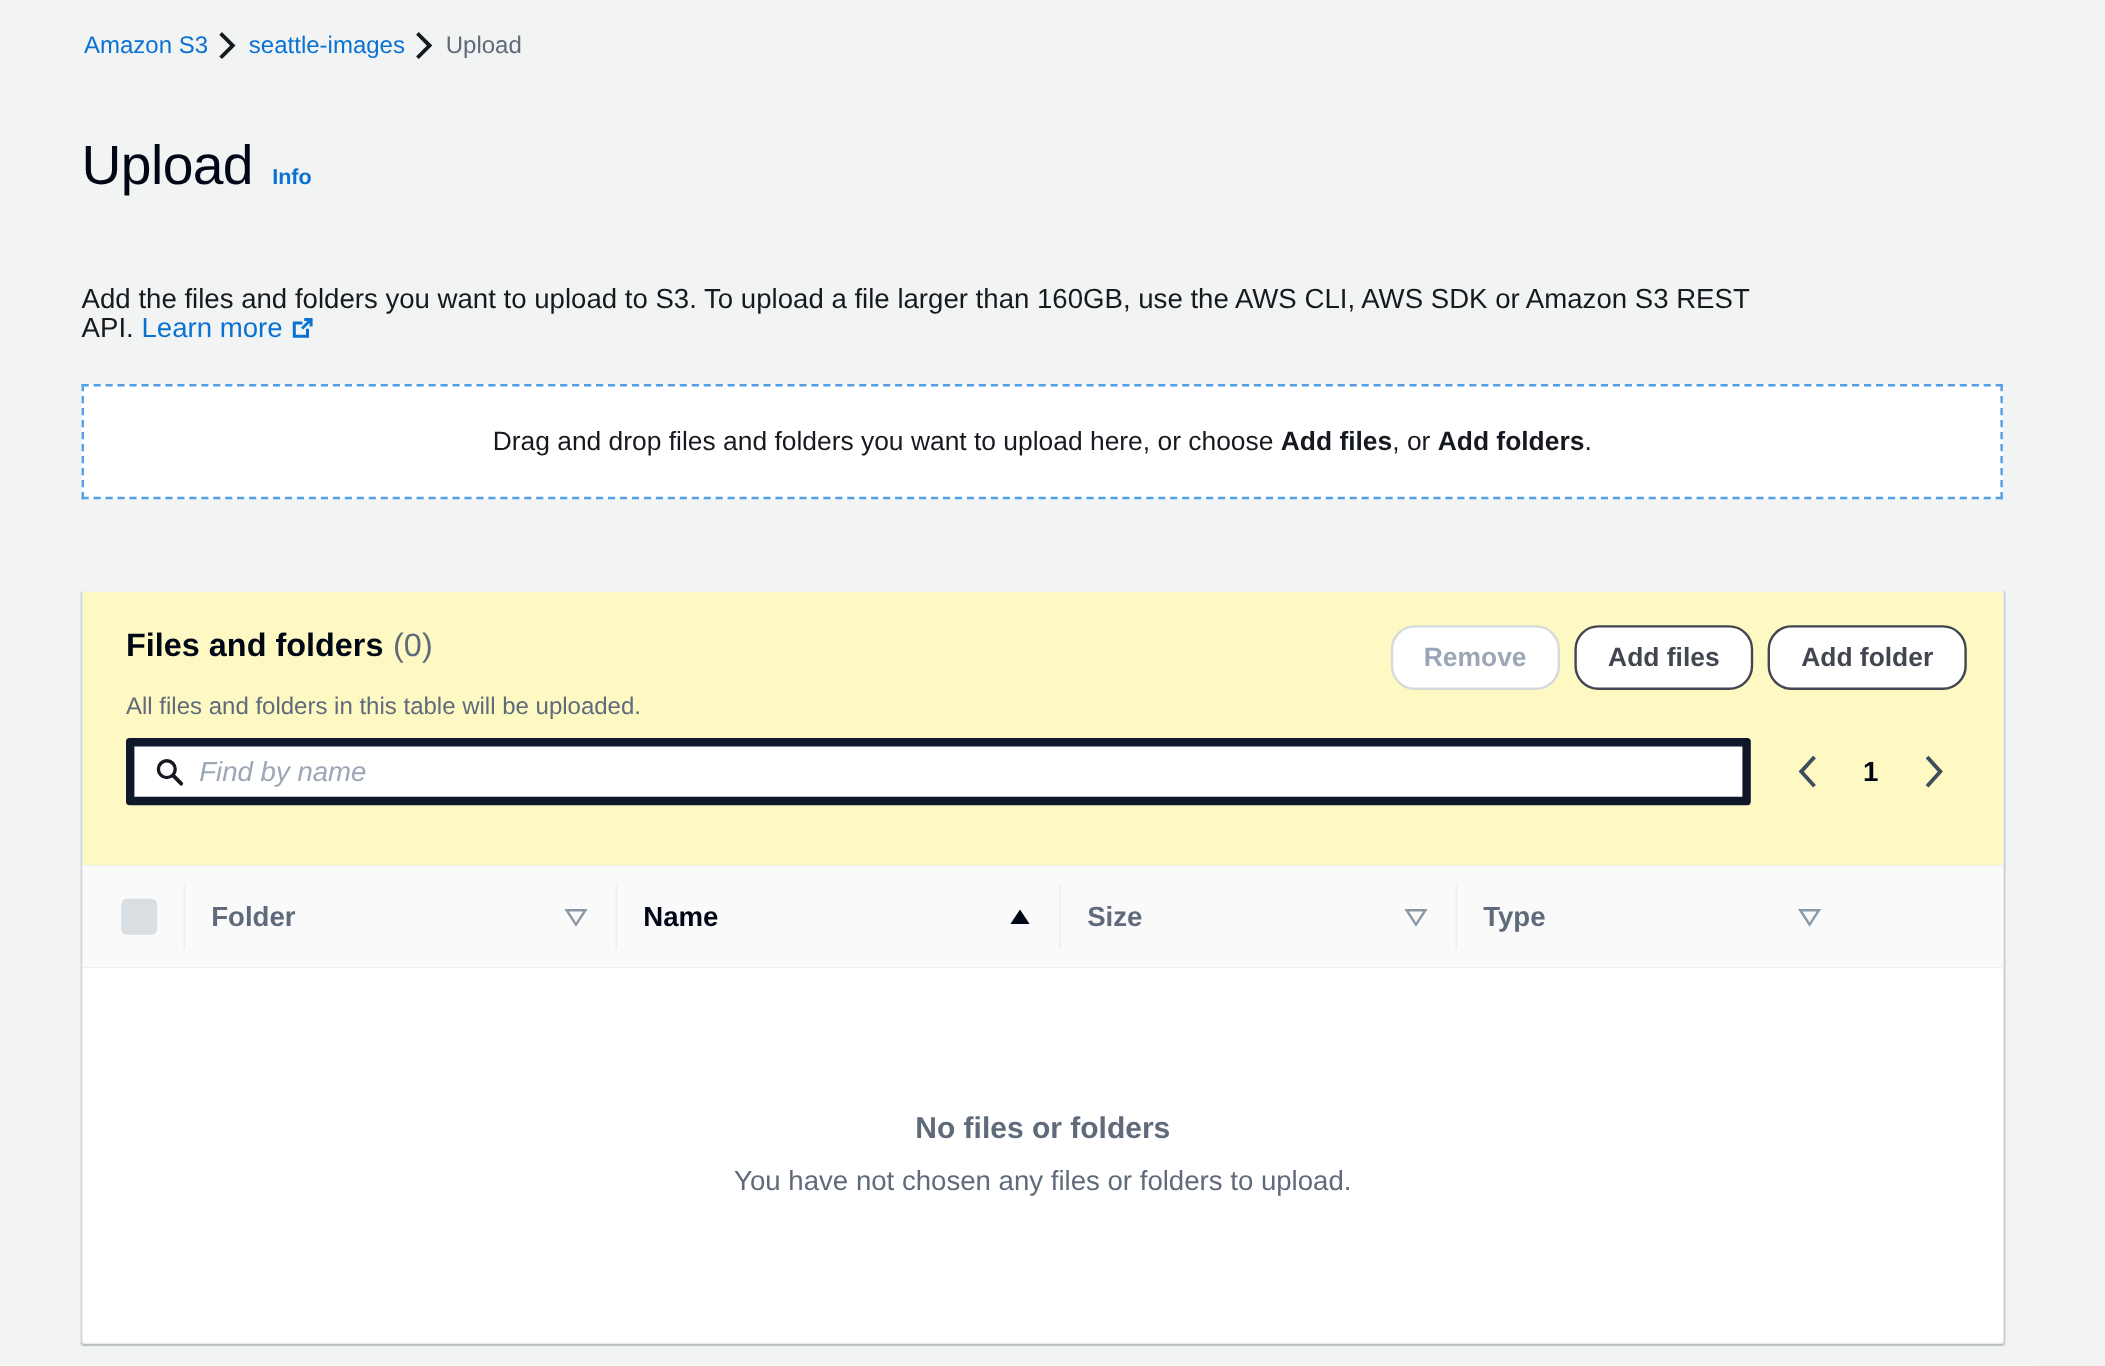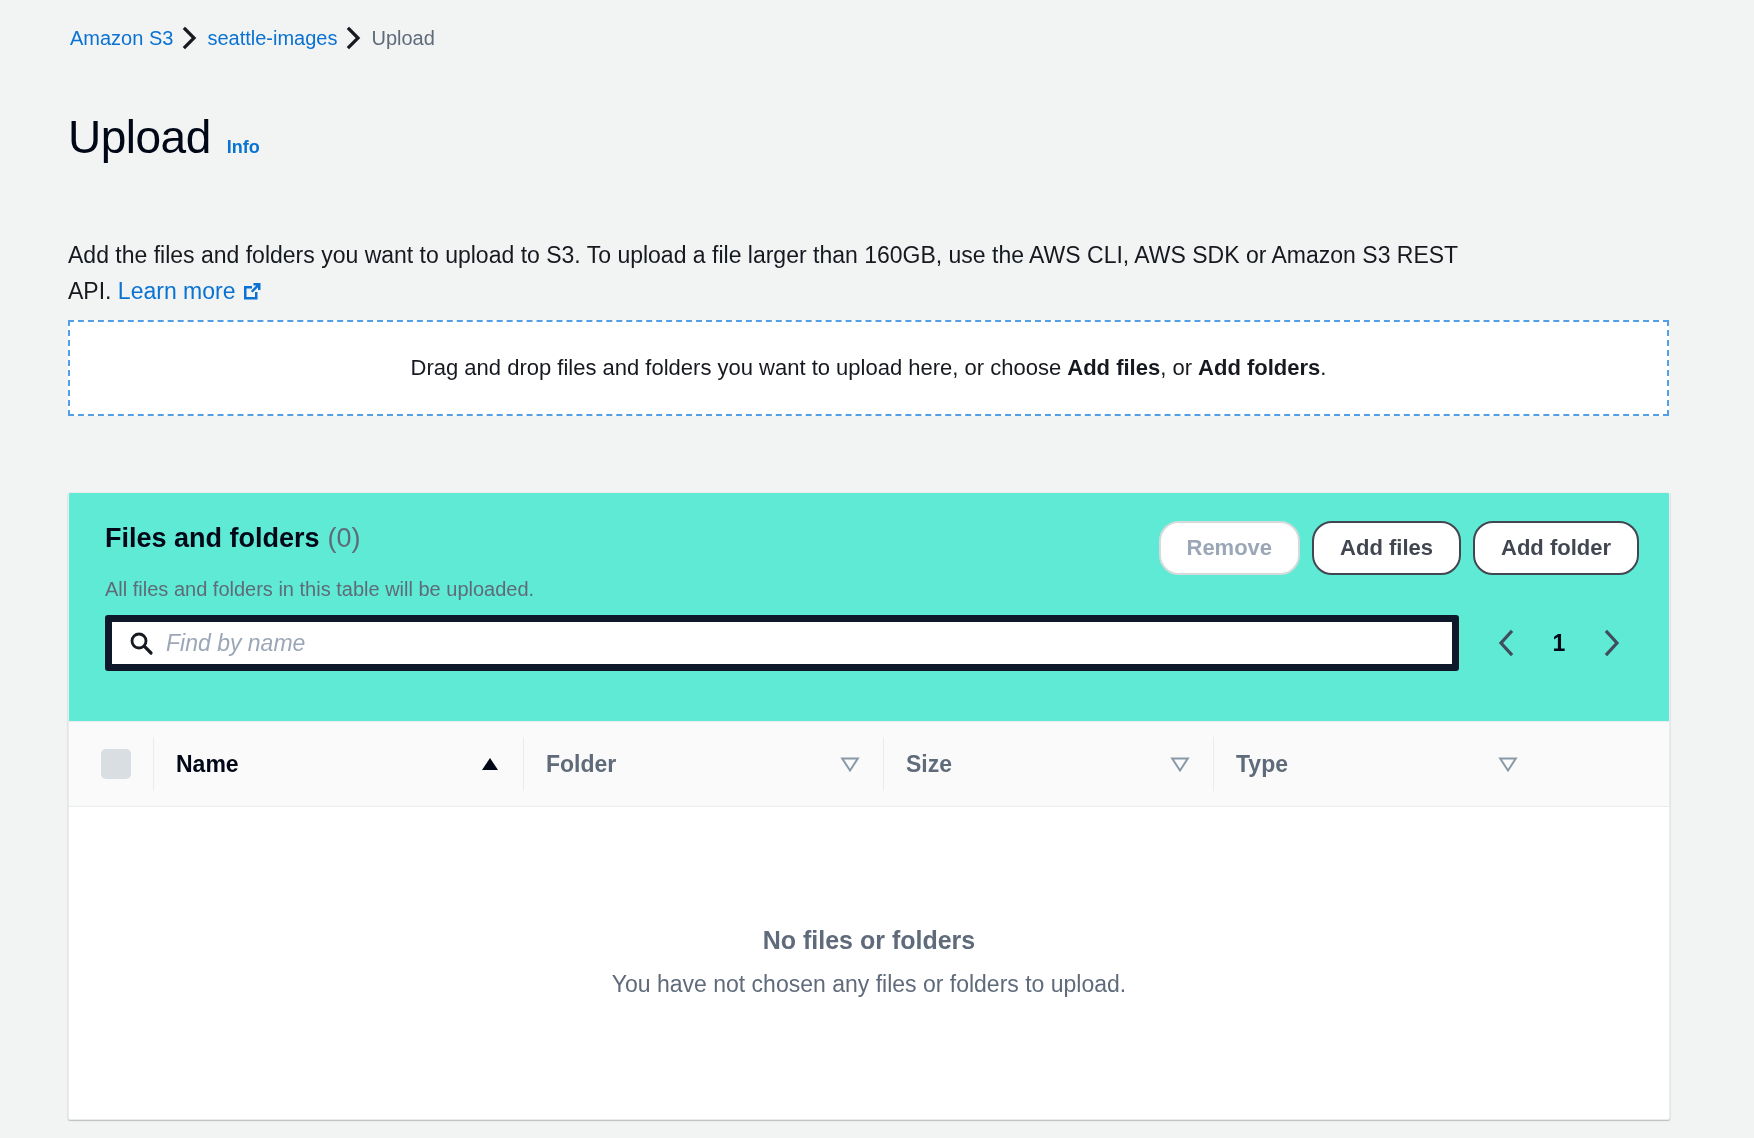--- a/index.html
+++ b/index.html
@@ -77,21 +77,21 @@
     cursor: pointer;
   }
 
   
   .description {
     position: absolute;
     left: 68px;
     top: 214px;
     width: 1430px;
     font-size: 23px;
-    line-height: 36px;
+    line-height: 24px;
     color: #16191f;
   }
   .description .learn-more {
     color: #0972d3;
     text-decoration: none;
     cursor: pointer;
     white-space: nowrap;
   }
   .ext-icon {
     display: inline-block;
@@ -133,21 +133,21 @@
     box-sizing: border-box;
     background: #ffffff;
     border: 1px solid #e9ebed;
     border-radius: 2px;
     box-shadow: 0 1px 1px 0 rgba(0,28,36,0.15), 1px 1px 1px 0 rgba(0,28,36,0.05), -1px 1px 1px 0 rgba(0,28,36,0.05);
     overflow: hidden;
   }
 
   .card-header {
     position: relative;
-    background: #5eead4;
+    background: #fef9c3;
     padding: 28px 36px 0 36px;
     height: 228px;
     box-sizing: border-box;
   }
 
   .card-title {
     font-size: 27px;
     line-height: 34px;
     font-weight: 700;
     color: #000716;
@@ -423,38 +423,38 @@
       </div>
     </div>
 
     <div class="table">
       <div class="table-head">
 
         <div class="th th-check">
           <span class="checkbox"></span>
         </div>
 
+        <div class="th th-folder">
+          <span>Folder</span>
+          <span class="sort-icon">
+            <svg width="22" height="20" viewBox="0 0 22 20" aria-hidden="true">
+                <path d="M11 16.5 L3.2 4.5 L18.8 4.5 Z" fill="none" stroke="#8a99a8" stroke-width="2"></path>
+              </svg>
+          </span>
+        </div>
+
         <div class="th th-name active">
           <span>Name</span>
           <span class="sort-icon">
             <svg width="22" height="20" viewBox="0 0 22 20" aria-hidden="true">
                 <path d="M11 4 L19 16 L3 16 Z" fill="#000716"></path>
               </svg>
           </span>
         </div>
 
-        <div class="th th-folder">
-          <span>Folder</span>
-          <span class="sort-icon">
-            <svg width="22" height="20" viewBox="0 0 22 20" aria-hidden="true">
-                <path d="M11 16.5 L3.2 4.5 L18.8 4.5 Z" fill="none" stroke="#8a99a8" stroke-width="2"></path>
-              </svg>
-          </span>
-        </div>
-
         <div class="th th-size">
           <span>Size</span>
           <span class="sort-icon">
             <svg width="22" height="20" viewBox="0 0 22 20" aria-hidden="true">
                 <path d="M11 16.5 L3.2 4.5 L18.8 4.5 Z" fill="none" stroke="#8a99a8" stroke-width="2"></path>
               </svg>
           </span>
         </div>
 
         <div class="th th-type">

